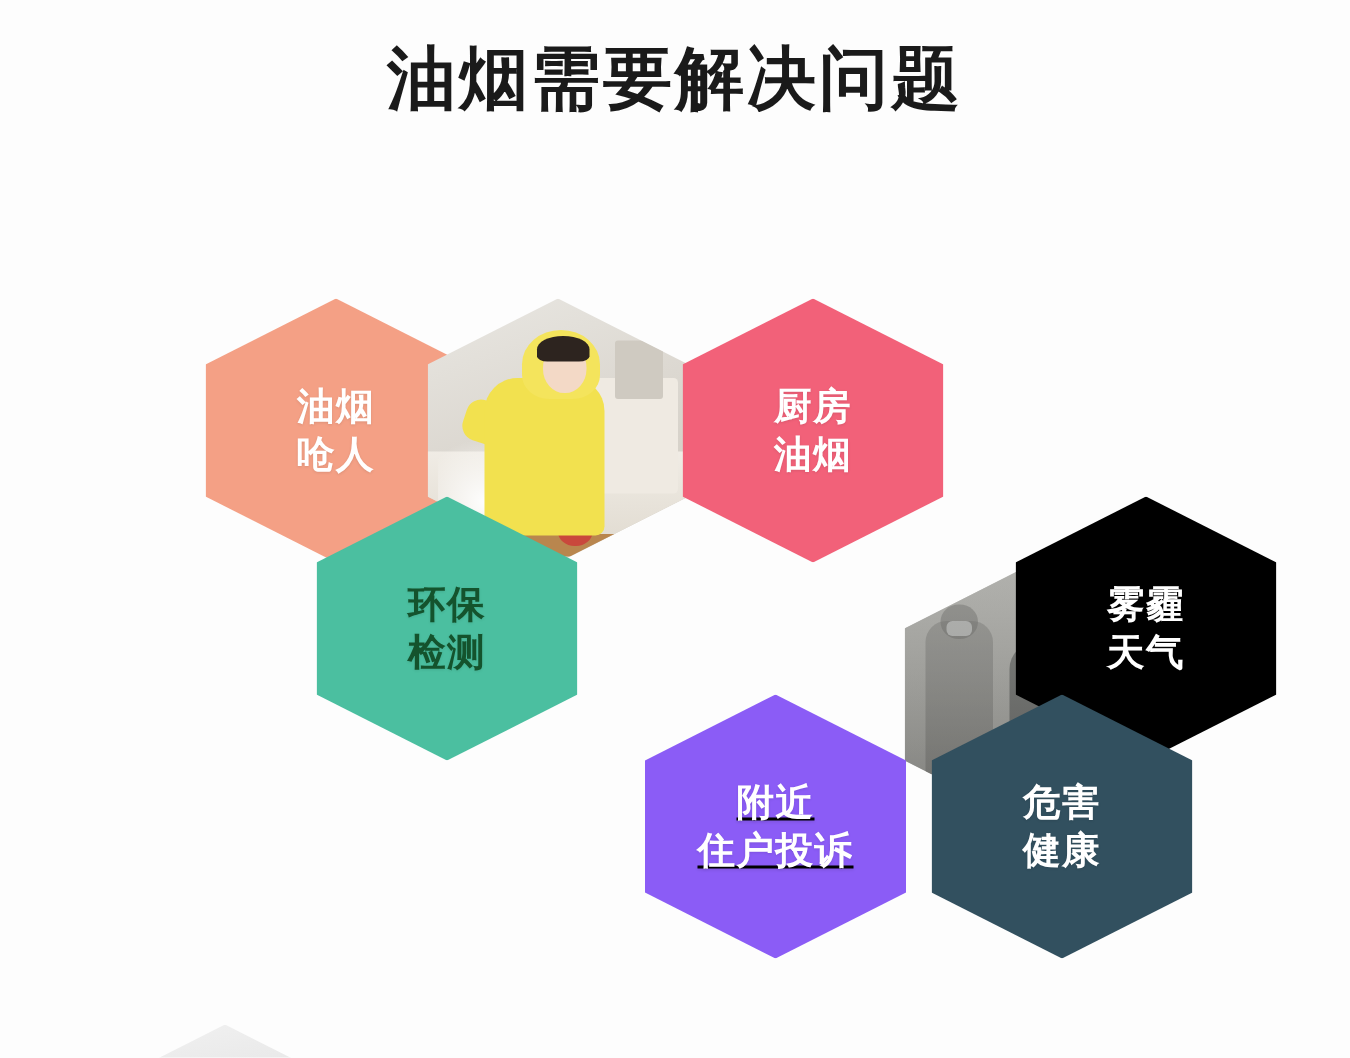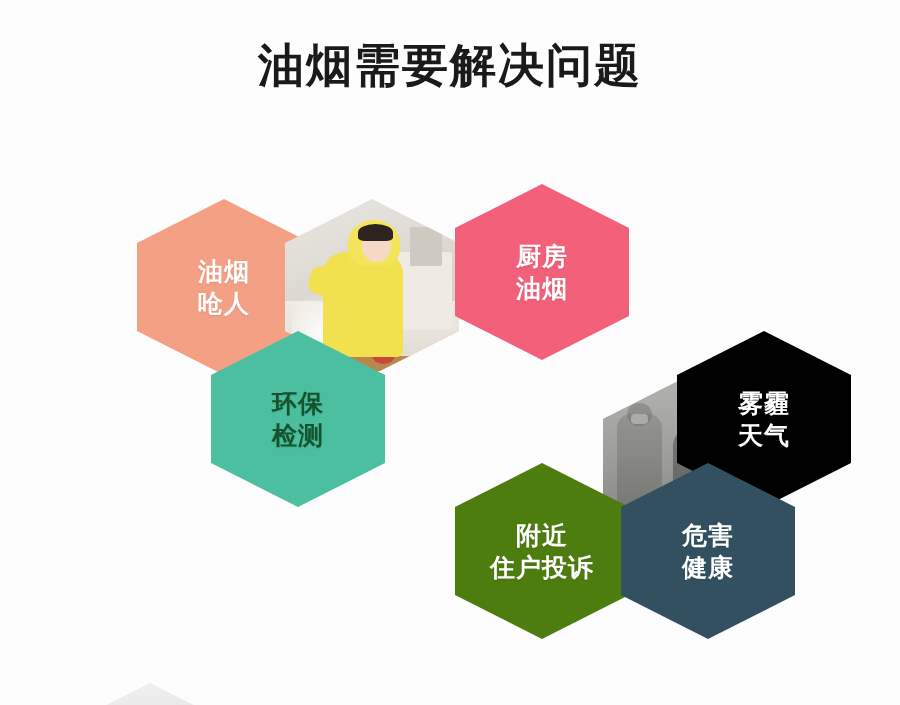--- a/index.html
+++ b/index.html
@@ -12,21 +12,21 @@
     background: #fdfdfd;
     font-family: "Liberation Sans", "DejaVu Sans", sans-serif;
     overflow: hidden;
     position: relative;
   }
 
   
   #header {
     position: absolute;
     left: 0;
-    top: 13px;
+    top: 0;
     width: 900px;
     height: 180px;
     text-align: center;
   }
   #page-title {
     margin: 0;
     padding-top: 26px;
     font-size: 46px;
     font-weight: bold;
     color: #1a1a1a;
@@ -132,21 +132,21 @@
       <div class="sh hood"></div>
       <div class="sh steam"></div>
       <div class="sh board"></div>
       <div class="sh apple"></div>
       <div class="sh arm"></div>
       <div class="sh body"></div>
       <div class="sh hood2"></div>
       <div class="sh face"></div>
       <div class="sh hair"></div>
     </div>
-    <div class="hex" style="left: 455px; top: 4px; background: rgb(242, 97, 121);">
+    <div class="hex" style="left: 455px; top: 19px; background: rgb(242, 97, 121);">
       <div class="hex-label narrow" style="color: rgb(255, 255, 255);">厨房
 油烟</div>
     </div>
     <div class="hex photo ph-smog" style="left: 603px; top: 19px;">
       <div class="scene"></div>
       <div class="sh far"></div>
       <div class="sh farh"></div>
       <div class="sh farm"></div>
       <div class="sh near"></div>
       <div class="sh hd"></div>
@@ -158,21 +158,21 @@
       <div class="scene"></div>
     </div>
     <div class="hex" style="left: 211px; top: 151px; background: rgb(75, 191, 160);">
       <div class="hex-label narrow" style="color: #14532d;">环保
 检测</div>
     </div>
     <div class="hex" style="left: 677px; top: 151px; background: #000000;">
       <div class="hex-label narrow" style="color: rgb(255, 255, 255);">雾霾
 天气</div>
     </div>
-    <div class="hex" style="left: 455px; top: 283px; background: #4d7c0f;">
+    <div class="hex" style="left: 430px; top: 283px; background: #8b5cf6; text-decoration: underline;">
       <div class="hex-label wide" style="color: rgb(255, 255, 255);">附近
 住户投诉</div>
     </div>
     <div class="hex" style="left: 621px; top: 283px; background: rgb(50, 80, 95);">
       <div class="hex-label narrow" style="color: rgb(255, 255, 255);">危害
 健康</div>
     </div>
   </div>
 
 </body></html>

